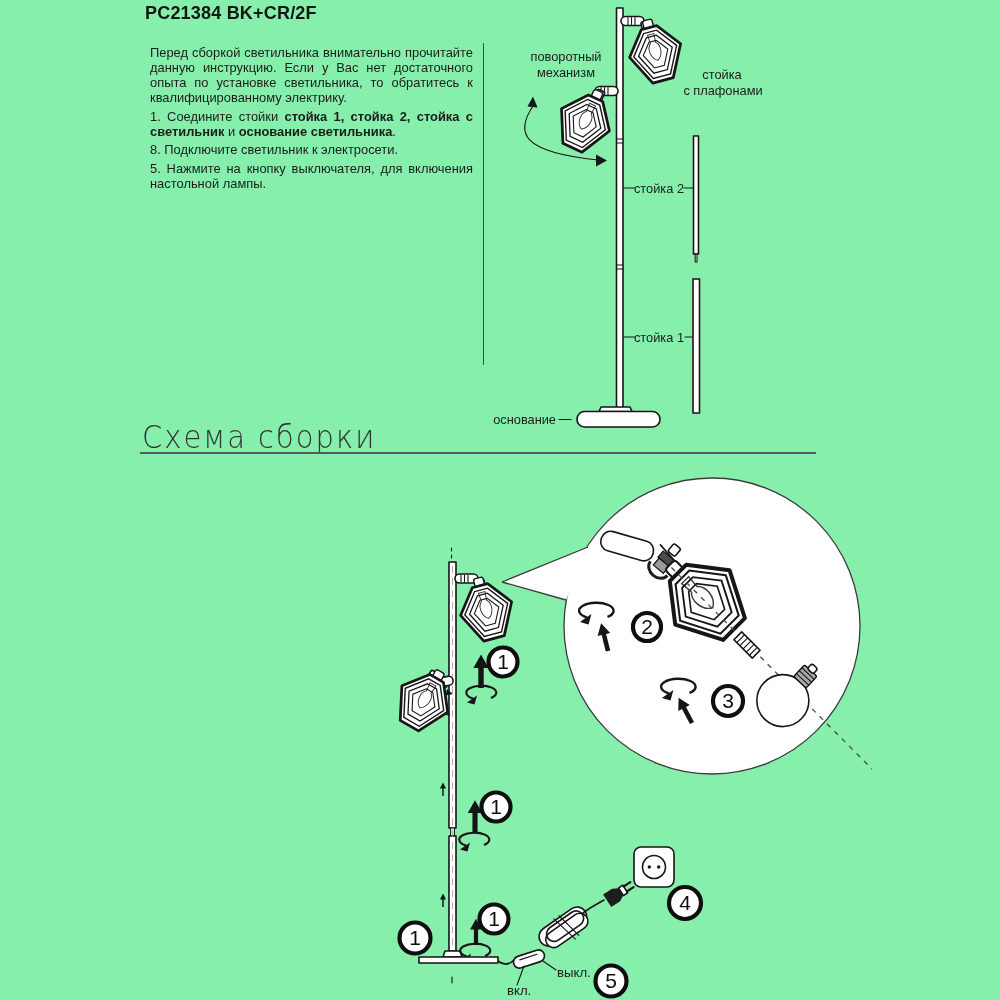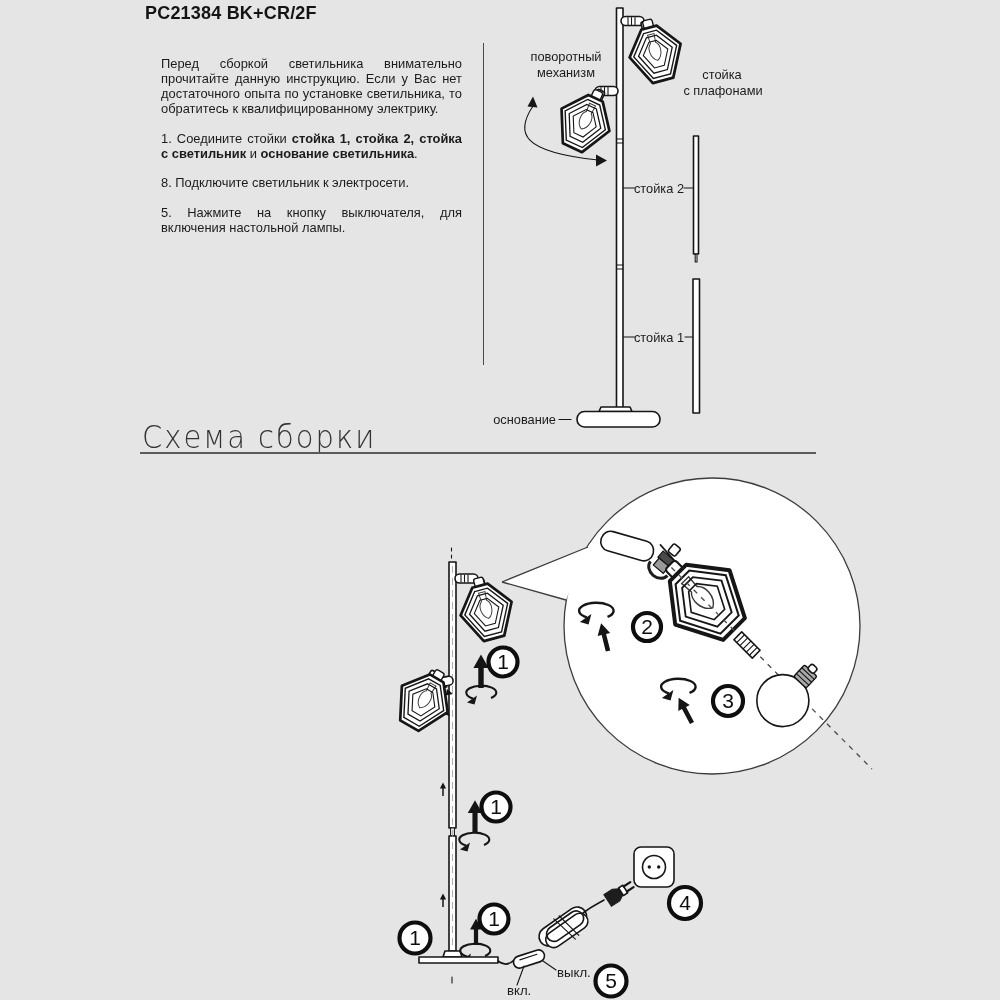--- a/index.html
+++ b/index.html
@@ -1,20 +1,20 @@
 <!DOCTYPE html>
 <html><head>
 <meta charset="utf-8">
 <style>
   html,body{margin:0;padding:0;background:#fff;}
   body{width:1000px;height:1000px;position:relative;font-family:"Liberation Sans",sans-serif;color:#1b1b1b;overflow:hidden;}
-  .page{position:absolute;inset:0;background:#e5e5e5;}
+  .page{position:absolute;inset:0;background:#86efac;}
   .title{position:absolute;left:145px;top:3px;font-size:18px;font-weight:bold;letter-spacing:.2px;color:#141414;}
   .textcol{position:absolute;left:146px;top:42px;width:331px;font-size:12.9px;line-height:14.9px;text-align:justify;color:#1c1c1c;}
-  .textcol p{margin:15px;}
+  .textcol p{margin:4px;}
   .vrule{position:absolute;left:483px;top:43px;width:1.4px;height:322px;background:#4a4a4a;}
   .schema-heading{position:absolute;left:142px;top:419px;font-family:"DejaVu Sans",sans-serif;font-weight:300;font-size:29px;letter-spacing:2px;color:#333;transform:scaleY(1.07);transform-origin:left top;}
   .heading-rule{position:absolute;left:140px;top:452px;width:676px;height:1.5px;background:#5a5a5a;}
   svg{position:absolute;overflow:visible;}
   .ln{stroke:#161616;fill:none;stroke-width:1.6;stroke-linecap:round;stroke-linejoin:round;}
   .lnw{stroke:#161616;fill:#fff;stroke-width:1.6;stroke-linejoin:round;}
   .thin{stroke-width:1.1;}
   .dash{stroke:#4a4a4a;stroke-width:1.3;fill:none;stroke-dasharray:5 5.5;}
   .numc{fill:#fff;stroke:#0e0e0e;stroke-width:4.2;}
   .numt{font:400 21px "Liberation Sans",sans-serif;fill:#0e0e0e;text-anchor:middle;}

